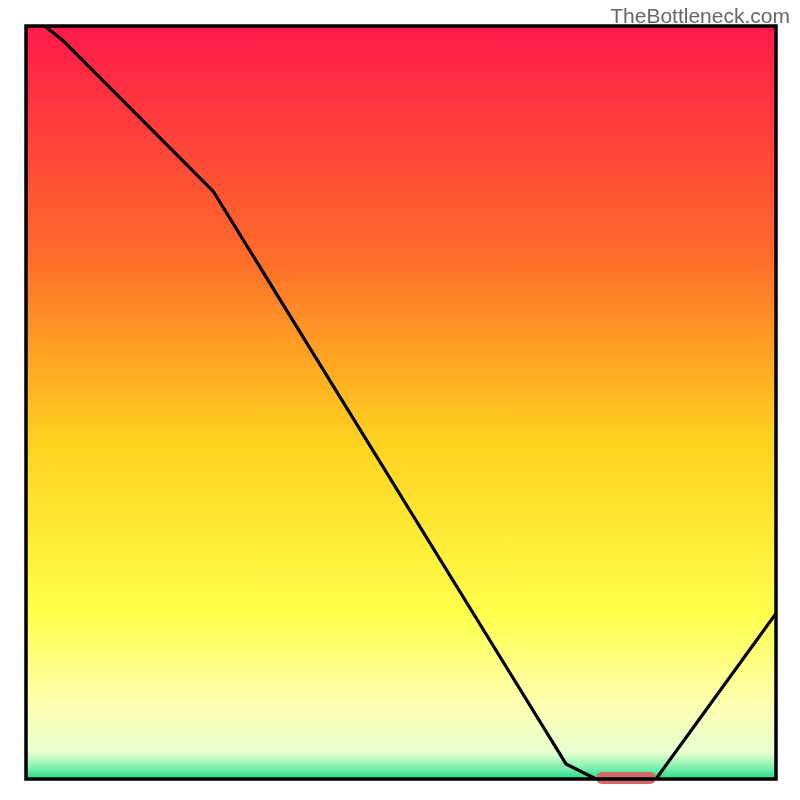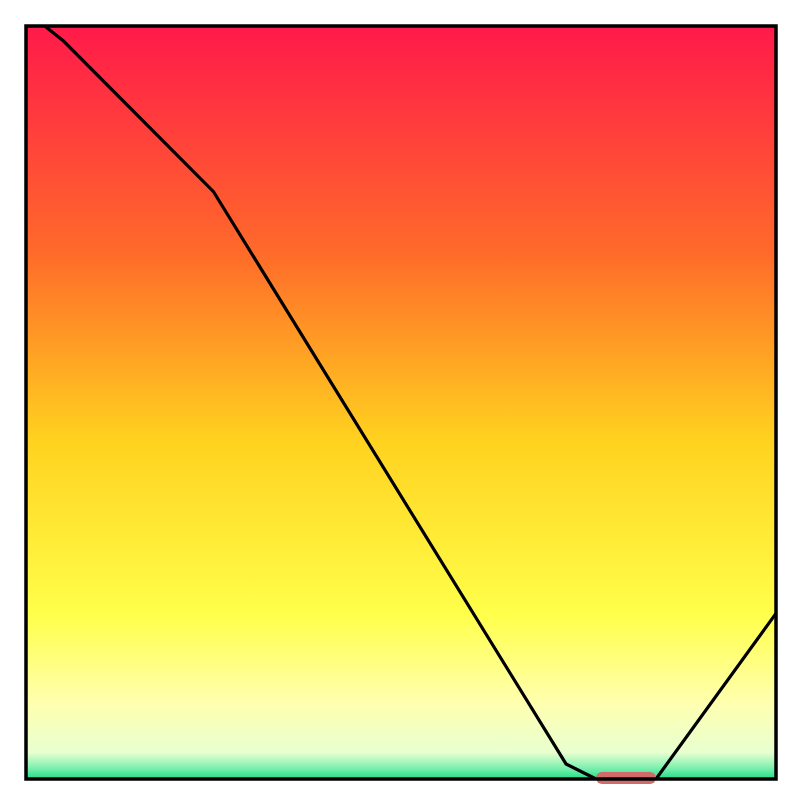--- a/index.html
+++ b/index.html
@@ -28,20 +28,21 @@
     position: absolute;
     top: 0;
     left: 0;
   }
 </style>
 </head>
 <body>
 
 <div class="container">
 
+  <div class="watermark">TheBottleneck.com</div>
 
   <svg class="chart" width="800" height="800" viewBox="0 0 800 800">
     <defs>
       <linearGradient id="bg-grad" x1="0" y1="0" x2="0" y2="1">
           <stop offset="0%" stop-color="#ff1a4a"></stop>
           <stop offset="30%" stop-color="#ff6a2a"></stop>
           <stop offset="55.00000000000001%" stop-color="#ffd21f"></stop>
           <stop offset="78%" stop-color="#ffff4a"></stop>
           <stop offset="90%" stop-color="#ffffb0"></stop>
           <stop offset="96.5%" stop-color="#e8ffd0"></stop>

